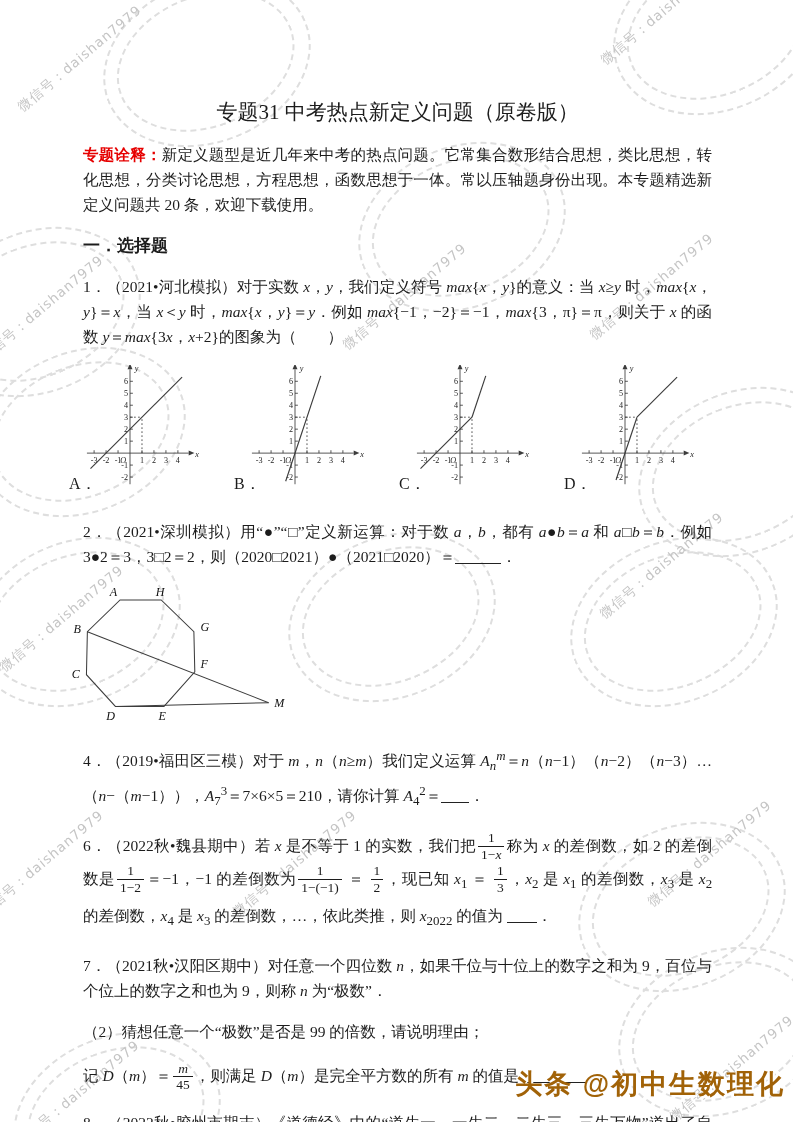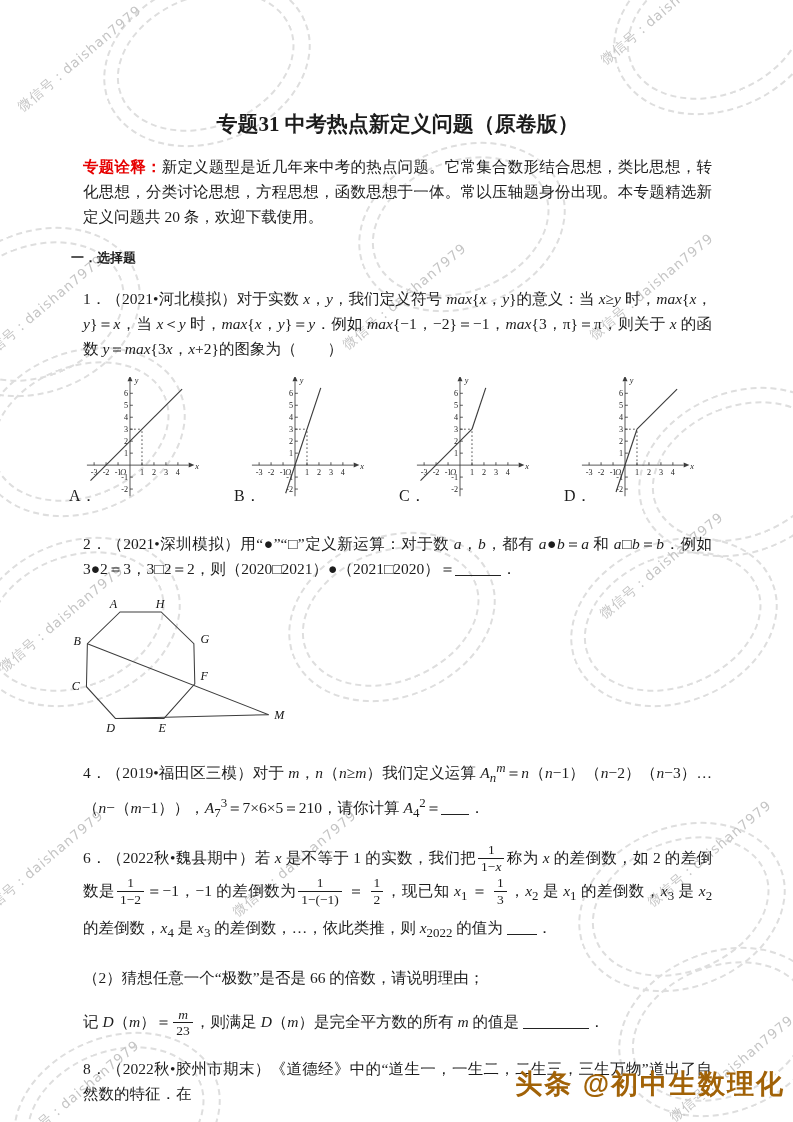--- a/index.html
+++ b/index.html
@@ -12,24 +12,24 @@
   .wm-ring{position:absolute;width:210px;height:158px;border:2px dashed #dedede;
            border-radius:50%;transform:rotate(-22deg);}
   .wm-ring-in{position:absolute;left:12px;top:12px;width:180px;height:128px;
               border:2px dashed #dedede;border-radius:50%;}
   .wm-text{position:absolute;transform:rotate(-40deg);transform-origin:0 50%;
            font-size:13.5px;color:#c5c5c5;white-space:nowrap;letter-spacing:1px;
            font-family:"DejaVu Sans",sans-serif;}
 
   
   .content{position:absolute;left:67px;top:0;width:661px;z-index:1;}
-  .title{margin:16px;padding-top:94px;text-align:center;font-size:21px;font-weight:700;
+  .title{margin:4px;padding-top:94px;text-align:center;font-size:21px;font-weight:400;
          line-height:28px;margin-bottom:8px;}
   .para{margin:16px;font-size:15.5px;line-height:25px;text-align:justify;}
-  .sec{margin:4px;font-size:13px;line-height:25px;font-weight:700;}
+  .sec{margin:16px;font-size:17px;line-height:25px;font-weight:700;}
   .intro-label{color:#e60000;font-weight:700;}
   .para i{font-family:"Liberation Serif","DejaVu Serif",serif;}
   .bl{display:inline-block;border-bottom:1px solid #222;height:14px;vertical-align:-2px;}
   .frac{display:inline-block;text-align:center;vertical-align:middle;margin:0 2px;line-height:1;}
   .frac .fn{display:block;font-size:13.5px;line-height:1.1;padding:0 3px;}
   .frac .fd{display:block;font-size:13.5px;line-height:1.2;padding:0 3px;border-top:1px solid #1c1c1c;}
   .tall{line-height:32px;}
 
   
   .graphs{display:flex;margin:2px 0 2px 0;}
@@ -326,19 +326,20 @@
           <text x="43" y="145" class="vl" text-anchor="middle">D</text>
           <text x="10" y="100" class="vl" text-anchor="end">C</text>
           <text x="11" y="51" class="vl" text-anchor="end">B</text>
           <text x="218" y="131" class="vl" text-anchor="start">M</text>
         </svg>
       </div>
 
     <p class="para">4．（2019•福田区三模）对于 <i>m</i>，<i>n</i>（<i>n</i>≥<i>m</i>）我们定义运算 <i>A</i><sub><i>n</i></sub><sup><i>m</i></sup>＝<i>n</i>（<i>n</i>−1）（<i>n</i>−2）（<i>n</i>−3）…（<i>n</i>−（<i>m</i>−1）），<i>A</i><sub>7</sub><sup>3</sup>＝7×6×5＝210，请你计算 <i>A</i><sub>4</sub><sup>2</sup>＝<span class="bl" style="width:28px"></span>．</p>
     <p class="para tall">6．（2022秋•魏县期中）若 <i>x</i> 是不等于 1 的实数，我们把<span class="frac"><span class="fn">1</span><span class="fd">1−<i>x</i></span></span>称为 <i>x</i> 的差倒数，如 2 的差倒数是<span class="frac"><span class="fn">1</span><span class="fd">1−2</span></span>＝−1，−1 的差倒数为<span class="frac"><span class="fn">1</span><span class="fd">1−(−1)</span></span> ＝ <span class="frac"><span class="fn">1</span><span class="fd">2</span></span>，现已知 <i>x</i><sub>1</sub> ＝ <span class="frac"><span class="fn">1</span><span class="fd">3</span></span>，<i>x</i><sub>2</sub> 是 <i>x</i><sub>1</sub> 的差倒数，<i>x</i><sub>3</sub> 是 <i>x</i><sub>2</sub> 的差倒数，<i>x</i><sub>4</sub> 是 <i>x</i><sub>3</sub> 的差倒数，…，依此类推，则 <i>x</i><sub>2022</sub> 的值为 <span class="bl" style="width:30px"></span>．</p>
 
-    <p class="para">（2）猜想任意一个“极数”是否是 66 的倍数，请说明理由；</p>
-    <p class="para tall">记 <i>D</i>（<i>m</i>）＝<span class="frac"><span class="fn"><i>m</i></span><span class="fd">23</span></span>，则满足 <i>D</i>（<i>m</i>）是完全平方数的所有 <i>m</i> 的值是 <span class="bl" style="width:66px"></span>．</p>
+    <p class="para">7．（2021秋•汉阳区期中）对任意一个四位数 <i>n</i>，如果千位与十位上的数字之和为 9，百位与个位上的数字之和也为 9，则称 <i>n</i> 为“极数”．</p>
+    <p class="para">（2）猜想任意一个“极数”是否是 99 的倍数，请说明理由；</p>
+    <p class="para tall">记 <i>D</i>（<i>m</i>）＝<span class="frac"><span class="fn"><i>m</i></span><span class="fd">45</span></span>，则满足 <i>D</i>（<i>m</i>）是完全平方数的所有 <i>m</i> 的值是 <span class="bl" style="width:66px"></span>．</p>
     <p class="para">8．（2022秋•胶州市期末）《道德经》中的“道生一，一生二，二生三，三生万物”道出了自然数的特征．在</p>
   </div>
 
   <div class="logo">头条 @初中生数理化</div>
 </div>
 
 </body></html>

